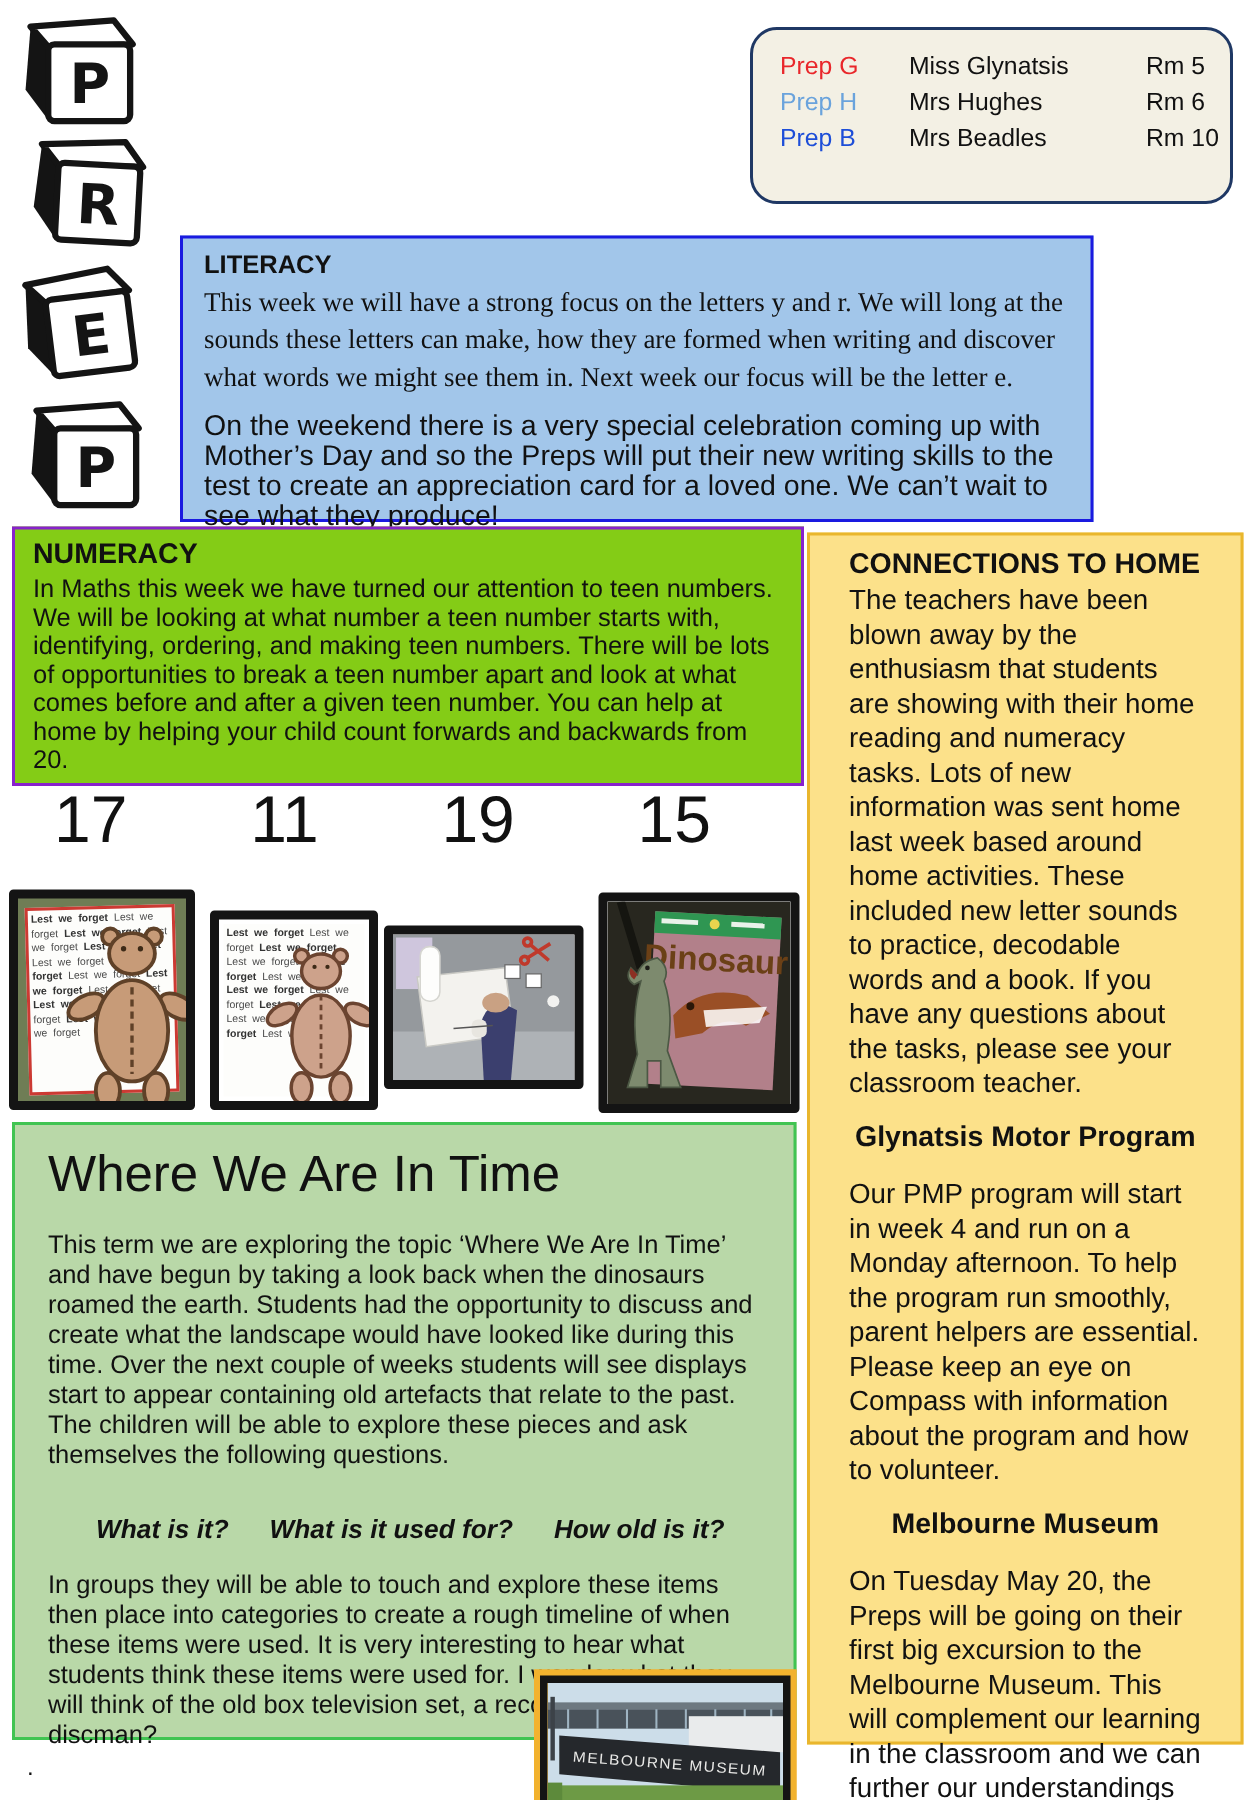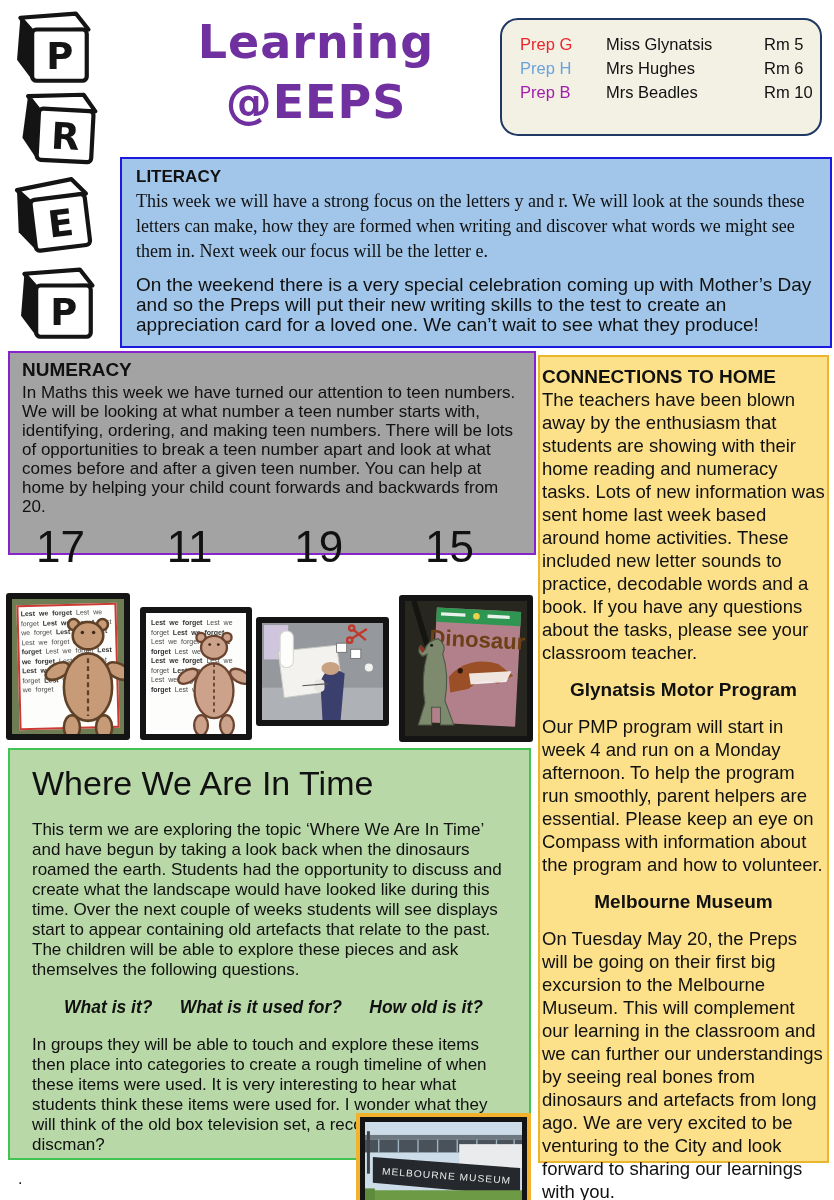--- a/index.html
+++ b/index.html
@@ -27,47 +27,47 @@
   }
 
   
   .teacher-box {
     position:absolute; left:500px; top:18px; width:322px; height:118px;
     background:#f3f0e4; border:2.5px solid #1f3864; border-radius:18px;
     padding:12px 0 0 18px; font-size:16.5px;
   }
   .teacher-row { display:grid; grid-template-columns:86px 158px 60px; line-height:24px; }
   .prep-g { color:#e9272b; } .prep-h { color:#6aa3dc; }
-  .prep-m { color:#9440cf; } .prep-b { color:#a21caf; }
+  .prep-m { color:#9440cf; } .prep-b { color:#1d4ed8; }
 
   
   .literacy-box {
-    position:absolute; left:120px; top:157px; width:712px; height:191px;
+    position:absolute; left:120px; top:157px; width:609px; height:191px;
     background:#a2c6ea; border:2.5px solid #1a1ae0; padding:8px 14px;
   }
   .literacy-box h2 { font-size:17px; font-weight:bold; }
   .literacy-p1 { font-family:"Liberation Serif", serif; font-size:18px; line-height:25px; margin-top:2px; }
   .literacy-p2 { font-size:19px; line-height:20px; margin-top:11px; }
 
   
   .numeracy-box {
-    position:absolute; left:8px; top:351px; width:528px; height:204px;
-    background:#a3a3a3; border:2.5px solid #8822cc; padding:6px 12px;
+    position:absolute; left:8px; top:351px; width:528px; height:173px;
+    background:#84cc16; border:2.5px solid #8822cc; padding:6px 12px;
   }
   .numeracy-box h2 { font-size:19px; font-weight:bold; }
   .numeracy-p { font-size:17px; line-height:19px; margin-top:2px; }
   .numbers-row {
     display:flex; justify-content:space-between;
     padding:8px 48px 0 14px; font-size:44px; line-height:46px;
   }
 
   
   .connections-box {
     position:absolute; left:538px; top:355px; width:291px; height:808px;
-    background:#fce18a; border:2.5px solid #e9b62d; padding:9px 2px;
+    background:#fce18a; border:2.5px solid #e9b62d; padding:9px 26px;
   }
   .connections-box h2 { font-size:19px; font-weight:bold; }
   .conn-p { font-size:18.5px; line-height:23px; }
   .conn-sub { font-size:19px; font-weight:bold; text-align:center; margin:15px 0 14px 0; }
 
   
   .photo { position:absolute; border:6px solid #141414; border-radius:3px; overflow:hidden; background:#fff; }
   .photo-1 { left:6px;   top:593px; width:124px; height:147px; }
   .photo-2 { left:140px; top:607px; width:112px; height:133px; }
   .photo-3 { left:256px; top:617px; width:133px; height:109px; }
@@ -85,21 +85,21 @@
 
   
   .green-box {
     position:absolute; left:8px; top:748px; width:523px; height:412px;
     background:#b9d8a8; border:2.5px solid #41c452; padding:12px 20px 12px 22px;
   }
   .green-box h2 { font-size:34px; font-weight:normal; margin-top:2px; }
   .green-p { font-size:17px; line-height:20px; margin-top:17px; }
   .questions-row {
     display:flex; justify-content:space-between; padding:0 26px 0 32px;
-    margin-top:17px; font-size:17.5px; font-weight:bold; font-style:italic;
+    margin-top:29px; font-size:17.5px; font-weight:bold; font-style:italic;
   }
 
   
   .museum-photo {
     position:absolute; left:356px; top:1113px; width:175px; height:101px;
     border:4px solid #f2b22e; background:#f2b22e; z-index:5;
   }
   .museum-inner { width:100%; height:100%; border:5px solid #141414; overflow:hidden; }
   .museum-inner svg { display:block; width:100%; height:100%; }
 
@@ -128,24 +128,20 @@
     <rect x="24" y="24" width="65" height="61" rx="5" fill="#fff" stroke="#141414" stroke-width="5"></rect>
     <text x="57" y="71" font-size="44" text-anchor="middle" fill="#141414">E</text>
   </svg>
   <svg class="cube cube-4" viewBox="0 0 100 92">
     <polygon points="24,26 10,10 6,60 24,84" fill="#141414"></polygon>
     <polygon points="24,26 10,10 76,5 91,24" fill="#fff" stroke="#141414" stroke-width="5" stroke-linejoin="round"></polygon>
     <rect x="24" y="24" width="65" height="61" rx="5" fill="#fff" stroke="#141414" stroke-width="5"></rect>
     <text x="57" y="71" font-size="44" text-anchor="middle" fill="#141414">P</text>
   </svg>
 
-  <div class="title">
-    <div>Learning</div>
-    <div>@EEPS</div>
-  </div>
 
   <div class="teacher-box">
     <div class="teacher-row">
       <span class="prep-g">Prep G</span>
       <span>Miss Glynatsis</span>
       <span>Rm 5</span>
     </div>
     <div class="teacher-row">
       <span class="prep-h">Prep H</span>
       <span>Mrs Hughes</span>
@@ -153,21 +149,21 @@
     </div>
     <div class="teacher-row">
       <span class="prep-b">Prep B</span>
       <span>Mrs Beadles</span>
       <span>Rm 10</span>
     </div>
   </div>
 
   <div class="literacy-box">
     <h2>LITERACY</h2>
-    <p class="literacy-p1">This week we will have a strong focus on the letters y and r. We will look at the sounds these letters can make, how they are formed when writing and discover what words we might see them in. Next week our focus will be the letter e.</p>
+    <p class="literacy-p1">This week we will have a strong focus on the letters y and r. We will long at the sounds these letters can make, how they are formed when writing and discover what words we might see them in. Next week our focus will be the letter e.</p>
     <p class="literacy-p2">On the weekend there is a very special celebration coming up with Mother’s Day and so the Preps will put their new writing skills to the test to create an appreciation card for a loved one. We can’t wait to see what they produce!</p>
   </div>
 
   <div class="numeracy-box">
     <h2>NUMERACY</h2>
     <p class="numeracy-p">In Maths this week we have turned our attention to teen numbers. We will be looking at what number a teen number starts with, identifying, ordering, and making teen numbers. There will be lots of opportunities to break a teen number apart and look at what comes before and after a given teen number. You can help at home by helping your child count forwards and backwards from 20.</p>
     <div class="numbers-row">
       <span>17</span>
       <span>11</span>
       <span>19</span>

